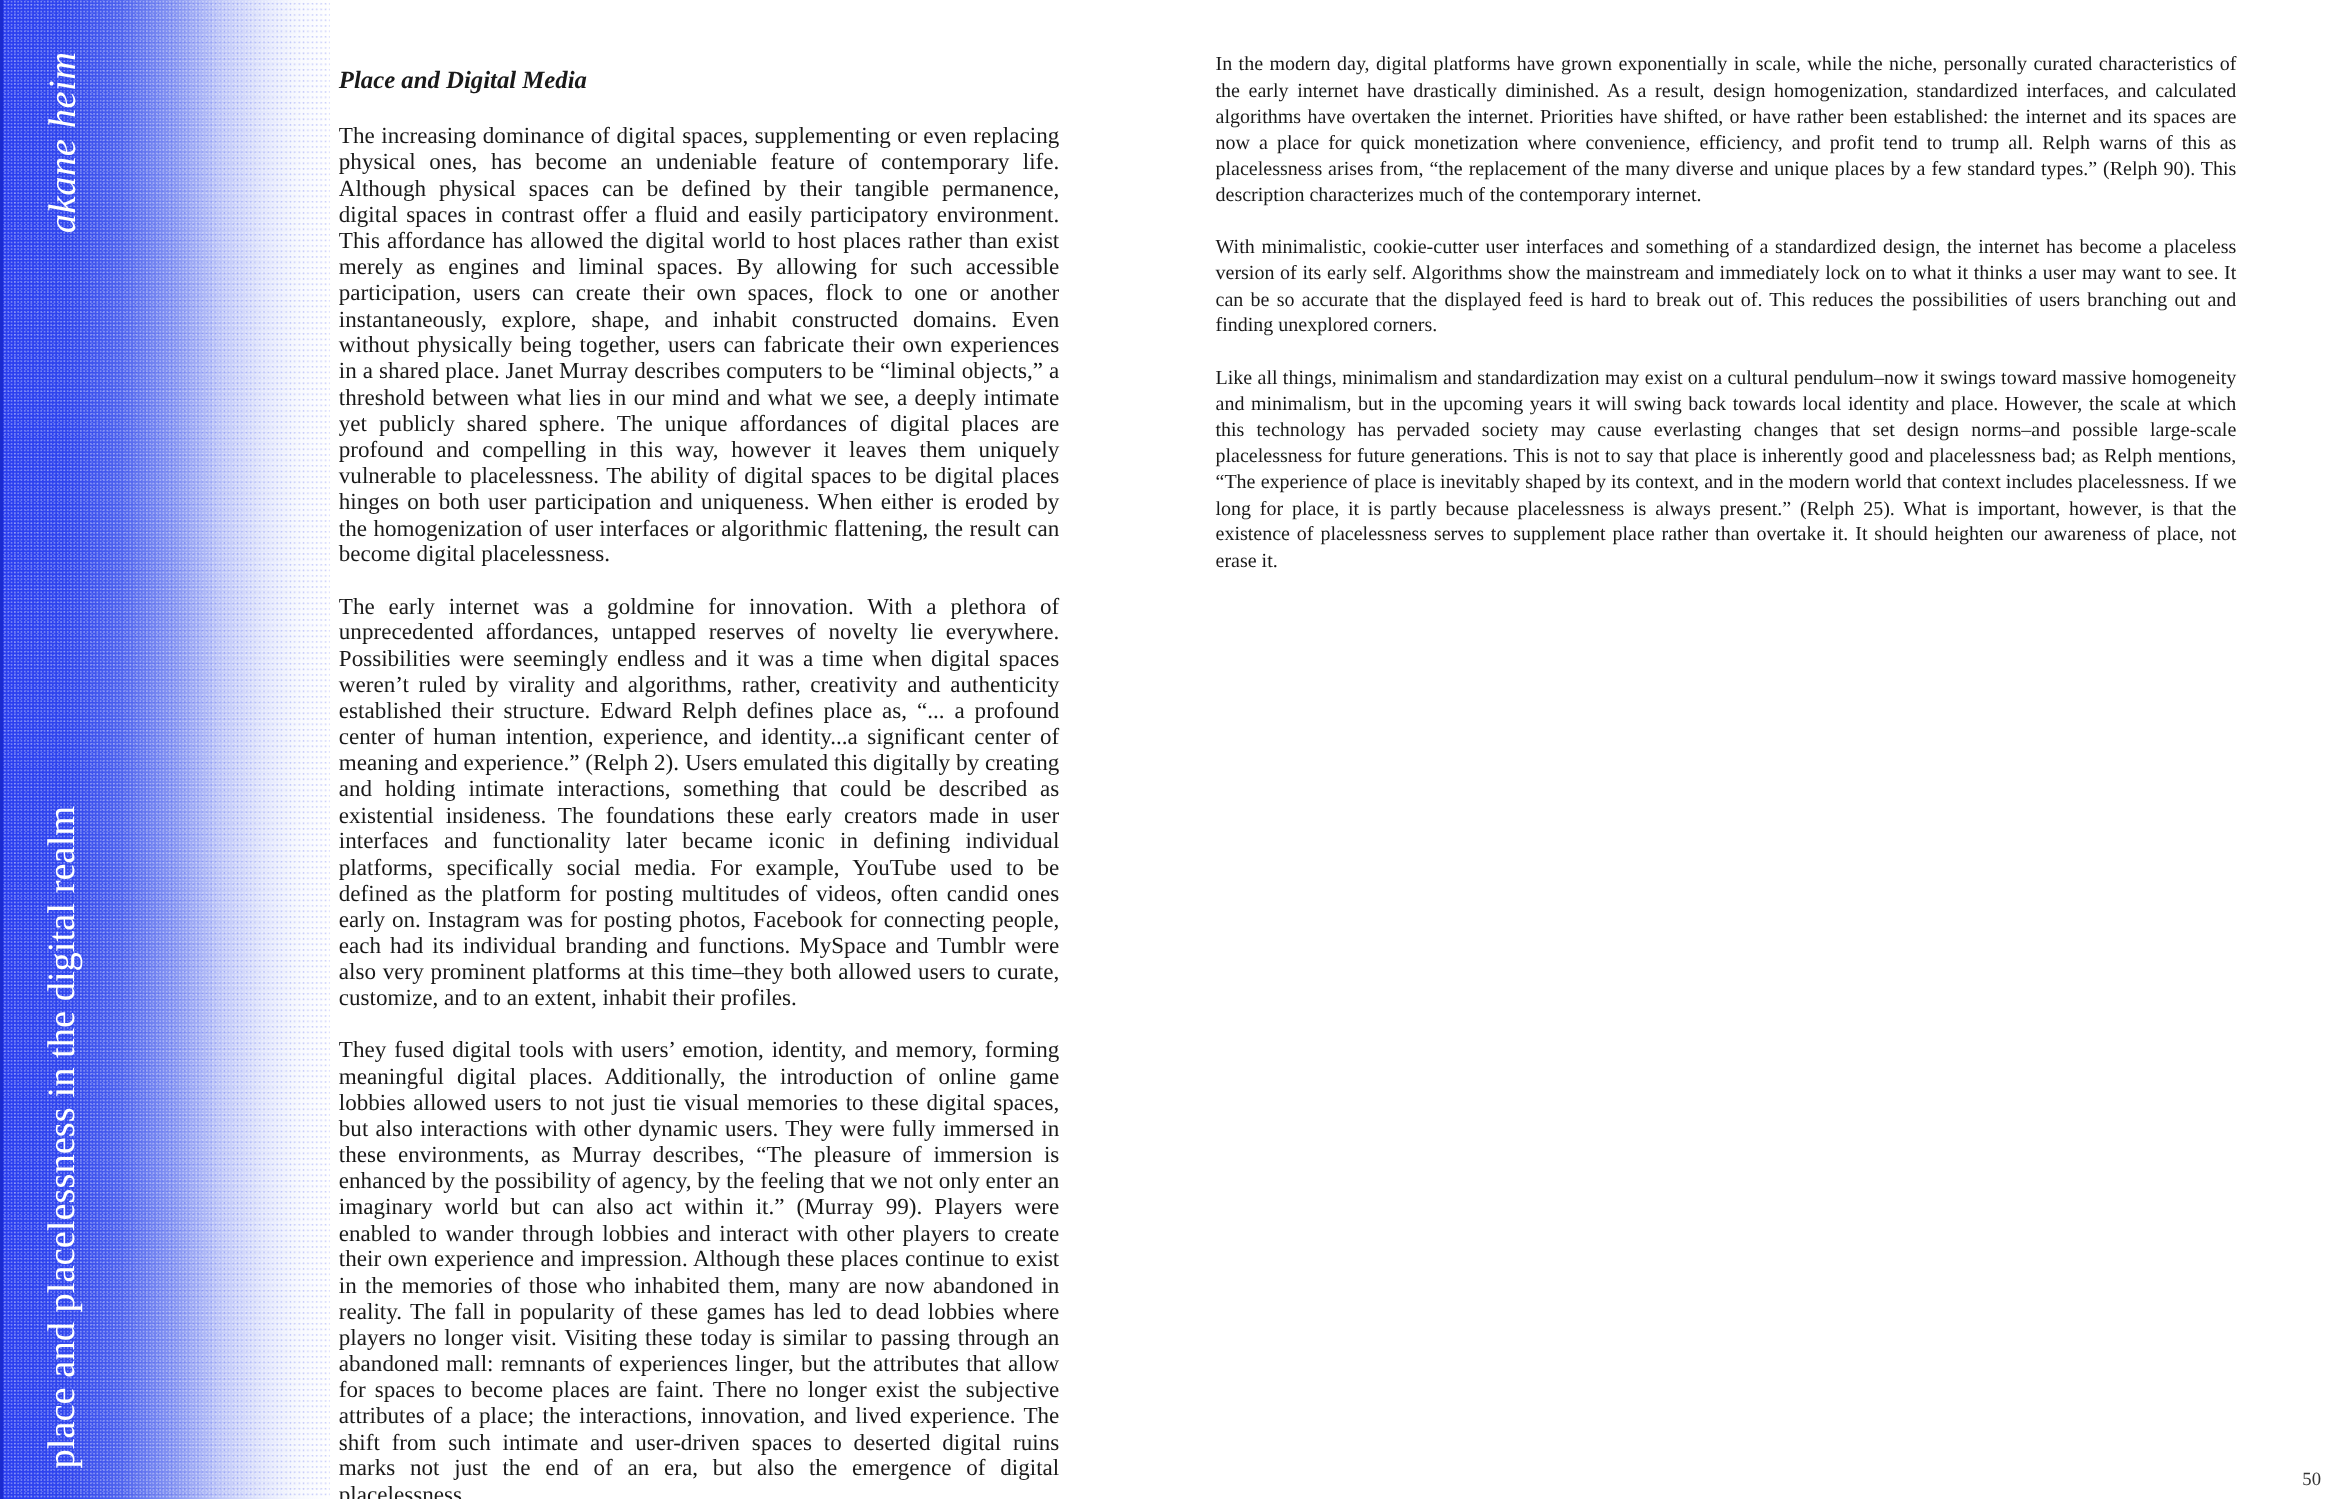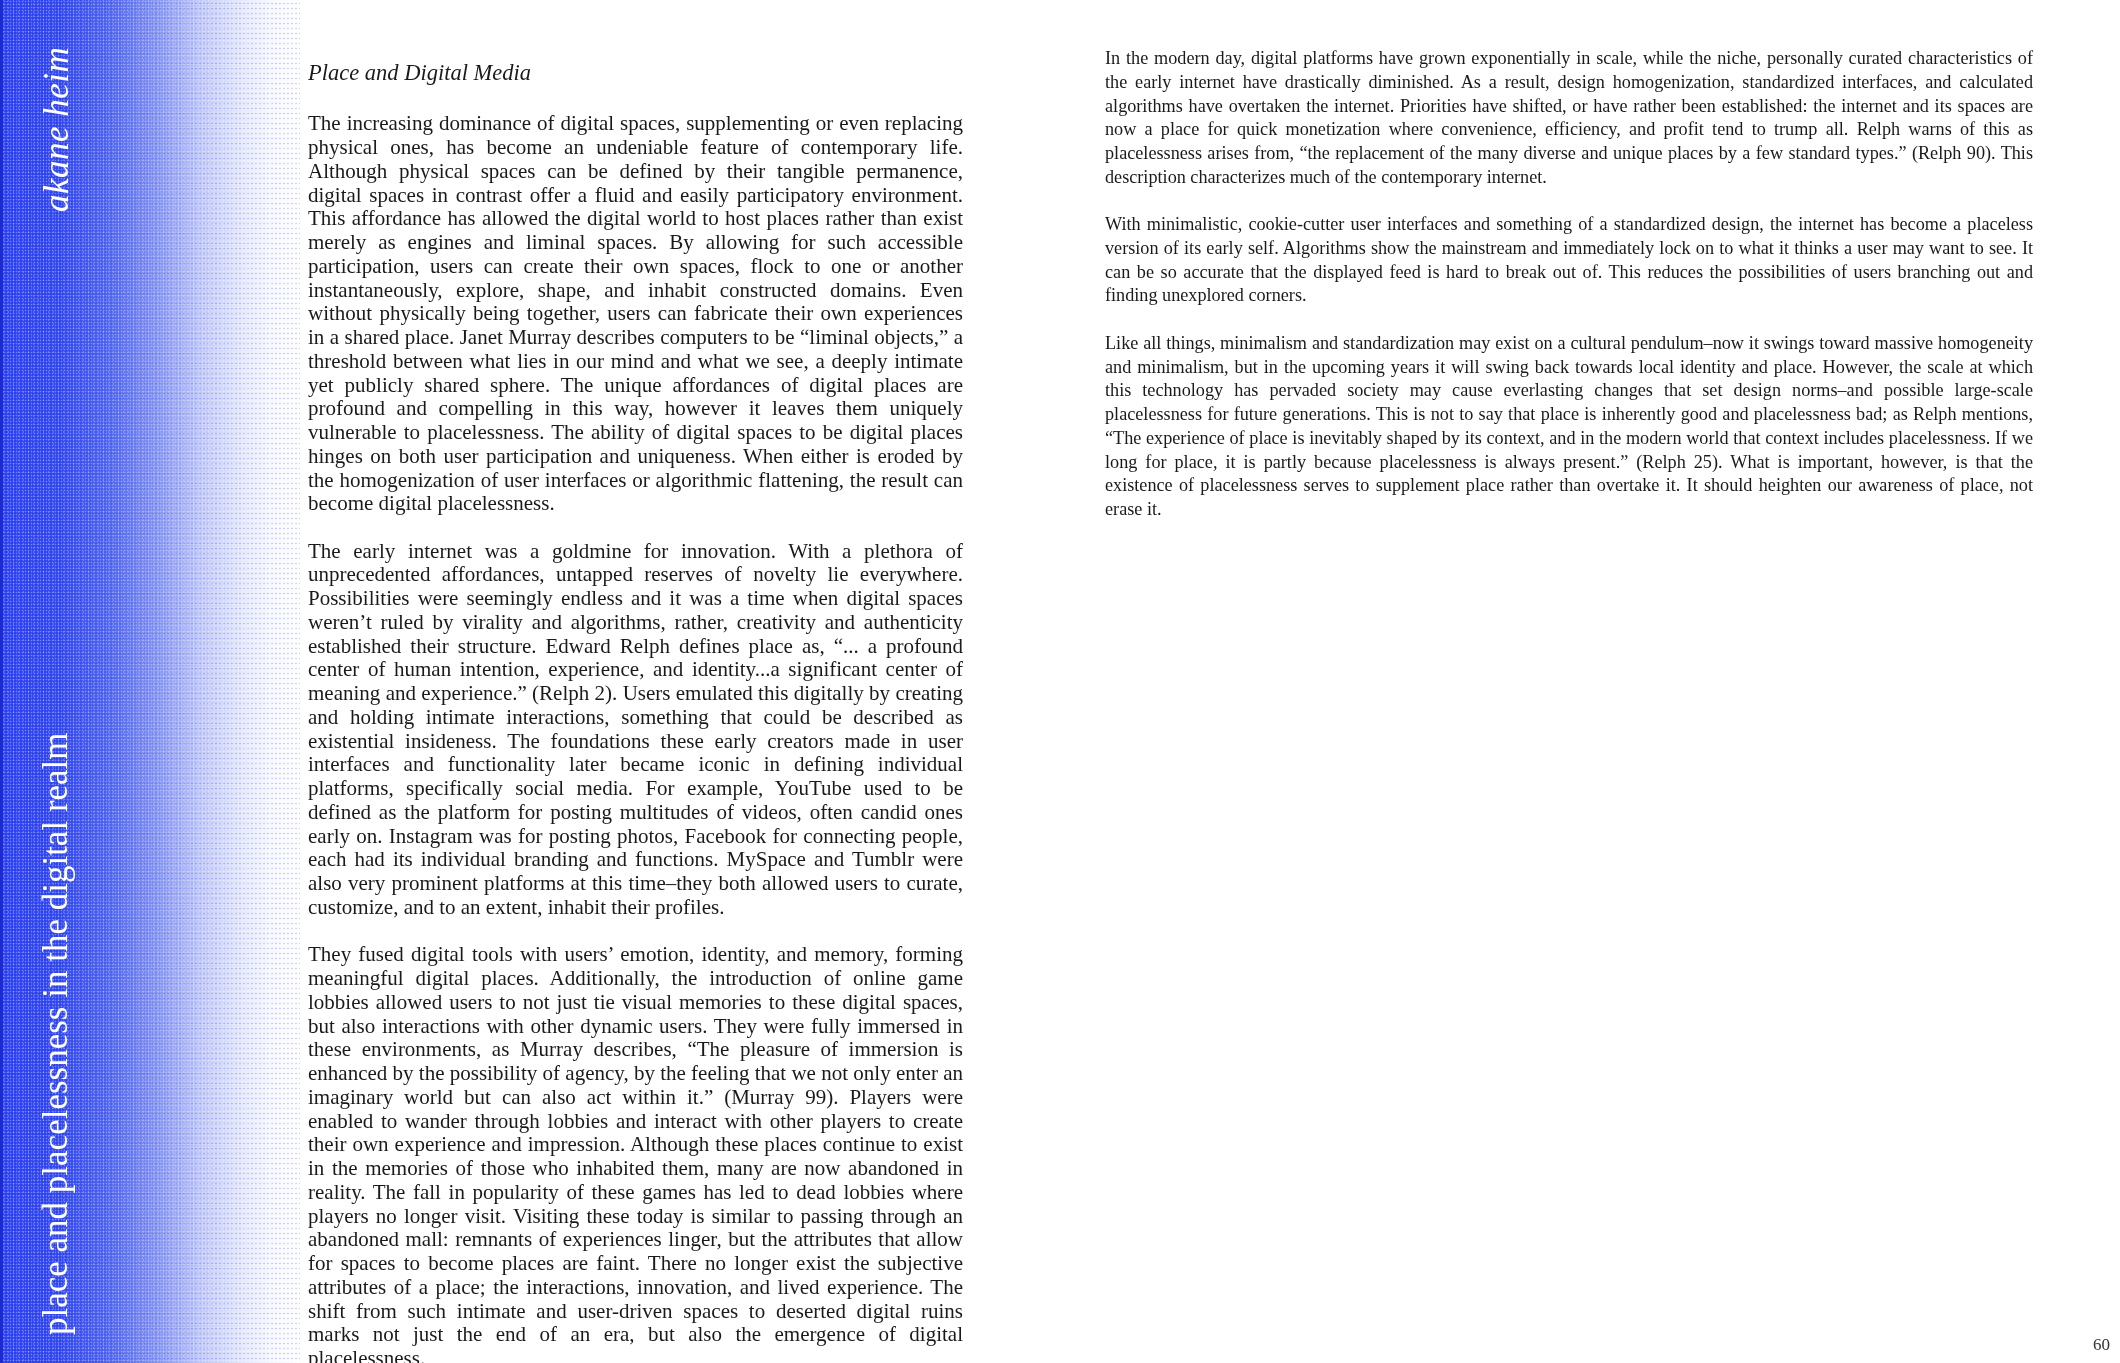--- a/index.html
+++ b/index.html
@@ -85,21 +85,21 @@
     .col-right {
       position: absolute;
       left: 1105px;
       top: 47px;
       width: 928px;
     }
     .heading {
       font-style: italic;
       font-size: 22.5px;
       margin: 0 0 25px 0;
-      font-weight: normal;
+      font-weight: bold;
       line-height: 1.3;
     }
     .para {
       margin: 0 0 23.7px 0;
       font-size: 21px;
       line-height: 23.75px;
       text-align: justify;
       hyphens: none;
     }
     .col-right .para {
@@ -133,14 +133,14 @@
     <p class="para">The early internet was a goldmine for innovation. With a plethora of unprecedented affordances, untapped reserves of novelty lie everywhere. Possibilities were seemingly endless and it was a time when digital spaces weren’t ruled by virality and algorithms, rather, creativity and authenticity established their structure. Edward Relph defines place as, “... a profound center of human intention, experience, and identity...a significant center of meaning and experience.” (Relph 2). Users emulated this digitally by creating and holding intimate interactions, something that could be described as existential insideness. The foundations these early creators made in user interfaces and functionality later became iconic in defining individual platforms, specifically social media. For example, YouTube used to be defined as the platform for posting multitudes of videos, often candid ones early on. Instagram was for posting photos, Facebook for connecting people, each had its individual branding and functions. MySpace and Tumblr were also very prominent platforms at this time–they both allowed users to curate, customize, and to an extent, inhabit their profiles.</p>
     <p class="para">They fused digital tools with users’ emotion, identity, and memory, forming meaningful digital places. Additionally, the introduction of online game lobbies allowed users to not just tie visual memories to these digital spaces, but also interactions with other dynamic users. They were fully immersed in these environments, as Murray describes, “The pleasure of immersion is enhanced by the possibility of agency, by the feeling that we not only enter an imaginary world but can also act within it.” (Murray 99). Players were enabled to wander through lobbies and interact with other players to create their own experience and impression. Although these places continue to exist in the memories of those who inhabited them, many are now abandoned in reality. The fall in popularity of these games has led to dead lobbies where players no longer visit. Visiting these today is similar to passing through an abandoned mall: remnants of experiences linger, but the attributes that allow for spaces to become places are faint. There no longer exist the subjective attributes of a place; the interactions, innovation, and lived experience. The shift from such intimate and user-driven spaces to deserted digital ruins marks not just the end of an era, but also the emergence of digital placelessness.</p>
   </div>
 
   <div class="col-right">
     <p class="para">In the modern day, digital platforms have grown exponentially in scale, while the niche, personally curated characteristics of the early internet have drastically diminished. As a result, design homogenization, standardized interfaces, and calculated algorithms have overtaken the internet. Priorities have shifted, or have rather been established: the internet and its spaces are now a place for quick monetization where convenience, efficiency, and profit tend to trump all. Relph warns of this as placelessness arises from, “the replacement of the many diverse and unique places by a few standard types.” (Relph 90). This description characterizes much of the contemporary internet.</p>
     <p class="para">With minimalistic, cookie-cutter user interfaces and something of a standardized design, the internet has become a placeless version of its early self. Algorithms show the mainstream and immediately lock on to what it thinks a user may want to see. It can be so accurate that the displayed feed is hard to break out of. This reduces the possibilities of users branching out and finding unexplored corners.</p>
     <p class="para">Like all things, minimalism and standardization may exist on a cultural pendulum–now it swings toward massive homogeneity and minimalism, but in the upcoming years it will swing back towards local identity and place. However, the scale at which this technology has pervaded society may cause everlasting changes that set design norms–and possible large-scale placelessness for future generations. This is not to say that place is inherently good and placelessness bad; as Relph mentions, “The experience of place is inevitably shaped by its context, and in the modern world that context includes placelessness. If we long for place, it is partly because placelessness is always present.” (Relph 25). What is important, however, is that the existence of placelessness serves to supplement place rather than overtake it. It should heighten our awareness of place, not erase it.</p>
   </div>
 
-  <div class="page-number">60</div>
+  <div class="page-number">50</div>
 </div>
 
 </body></html>

